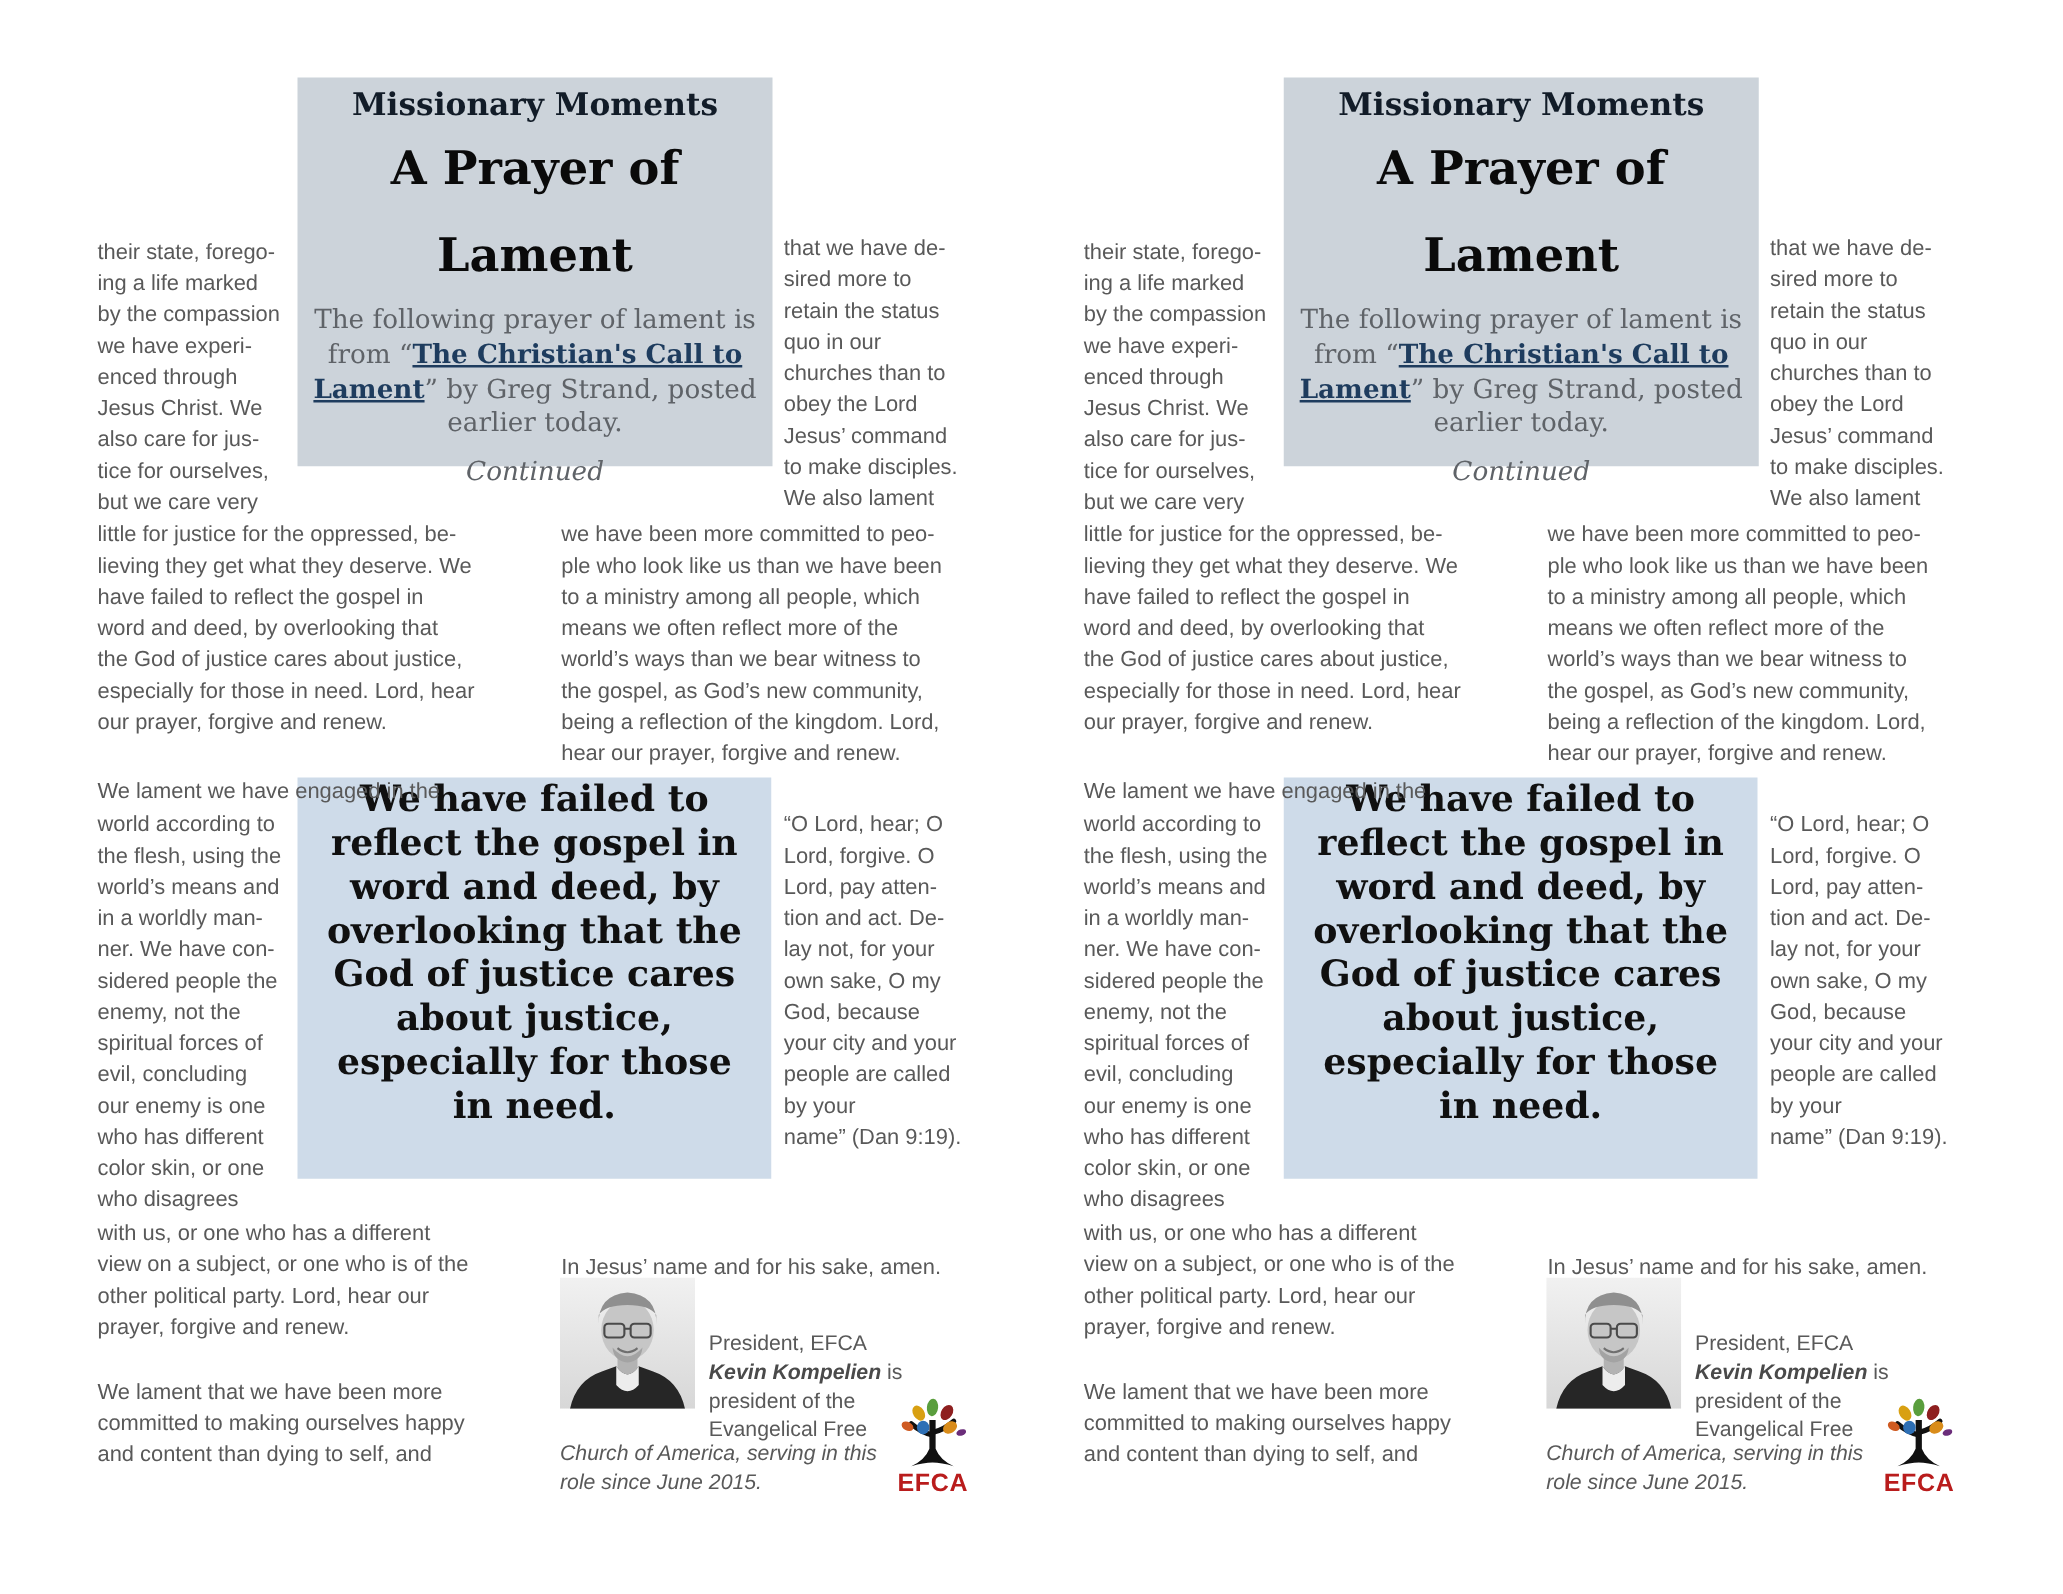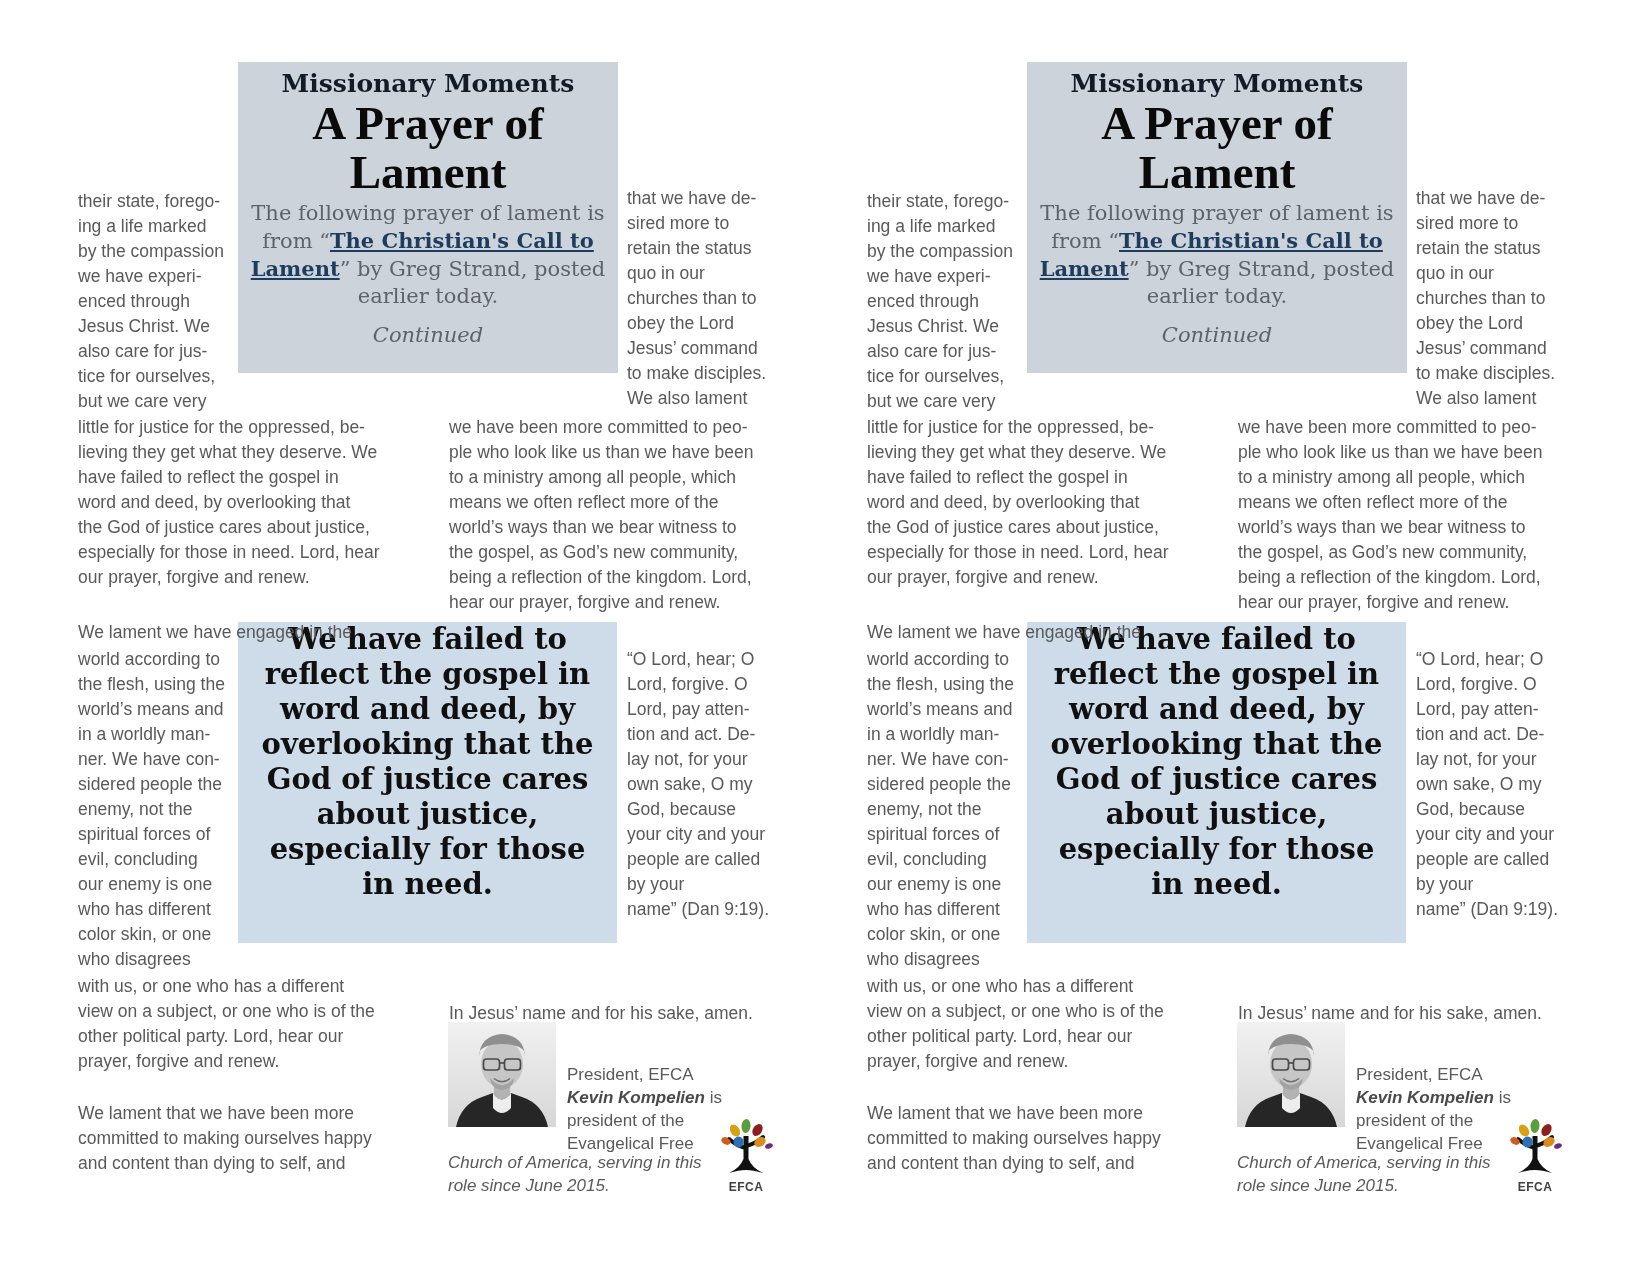--- a/index.html
+++ b/index.html
@@ -11,38 +11,38 @@
   html,body{width:1650px;height:1275px;}
   body{background:var(--page-bg);font-family:"Liberation Sans",sans-serif;overflow:hidden;}
   #page{position:relative;width:1650px;height:1275px;}
   .panel{position:absolute;top:0;width:789px;height:1275px;}
   .abs{position:absolute;}
   .body-text{font-size:17.5px;line-height:25px;color:var(--body-color);white-space:pre;margin-top:24px;}
   .serif{font-family:"DejaVu Serif","Liberation Serif",serif;}
 
   .header-box{left:238px;top:62px;width:380px;height:311px;background:var(--header-box-bg);text-align:center;}
   .kicker{margin-top:7px;font-size:25px;font-weight:bold;color:var(--heading-color);}
-  .article-title{margin-top:1px;font-size:47px;line-height:49px;font-weight:bold;color:var(--title-color);white-space:pre-line;font-family:Liberation Serif, serif;}
+  .article-title{margin-top:1px;font-size:37px;line-height:70px;font-weight:bold;color:var(--title-color);white-space:pre-line;}
   .article-subtitle{margin-top:3px;padding:0 12px;font-size:21px;line-height:27px;color:var(--subtitle-color);}
   .subtitle-link{color:var(--link-color);font-weight:bold;text-decoration:underline;cursor:pointer;}
   .continued{margin-top:13px;font-size:21px;font-style:italic;color:var(--subtitle-color);}
 
   .quote-box{left:238px;top:622px;width:379px;height:321px;background:var(--quote-box-bg);}
   .pull-quote{font-size:29px;line-height:35px;font-weight:bold;color:var(--quote-text-color);text-align:center;white-space:pre-line;}
 
   .byline-side{font-size:17px;line-height:23px;color:var(--body-color);}
   .byline-name{font-weight:bold;font-style:italic;color:#4a4a4a;}
   .byline-below{font-size:17px;line-height:23px;color:var(--body-color);white-space:pre;font-style:italic;}
 
   .photo-frame{left:448px;top:1022px;width:108px;height:105px;}
   .photo-frame svg{display:block;width:108px;height:105px;}
 
   .efca-logo{left:718px;top:1118px;width:56px;text-align:center;}
   .efca-logo svg{display:block;margin:0 auto;width:54px;height:60px;}
-  .efca-text{font-size:12px;font-weight:600;letter-spacing:.5px;color:#404040;line-height:18px;}
+  .efca-text{font-size:20px;font-weight:600;letter-spacing:.5px;color:#b91c1c;line-height:18px;}
   .trunk{fill:#111;}
   .branch{stroke:#111;fill:none;stroke-linecap:round;}
   .leaf-green{fill:#5a9e3d;} .leaf-red{fill:#8e1f1f;} .leaf-gold{fill:#d8a012;}
   .leaf-orange{fill:#cf5b22;} .leaf-blue{fill:#2d6fb5;} .leaf-amber{fill:#d98c1a;} .leaf-purple{fill:#6b2d7a;}
 </style>
 </head>
 <body>
 
 <div id="page">
     <div class="panel" style="left: 0px;">

